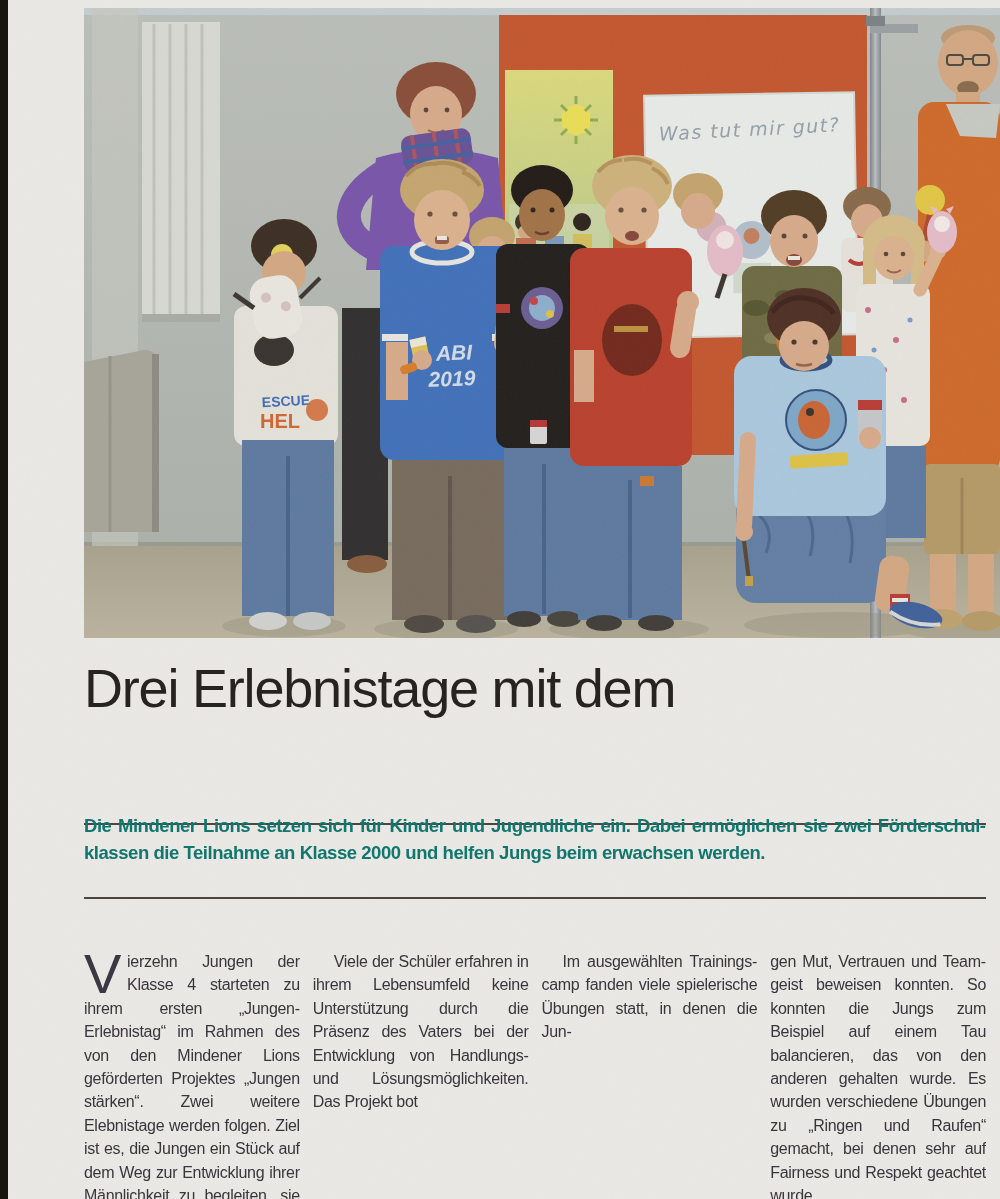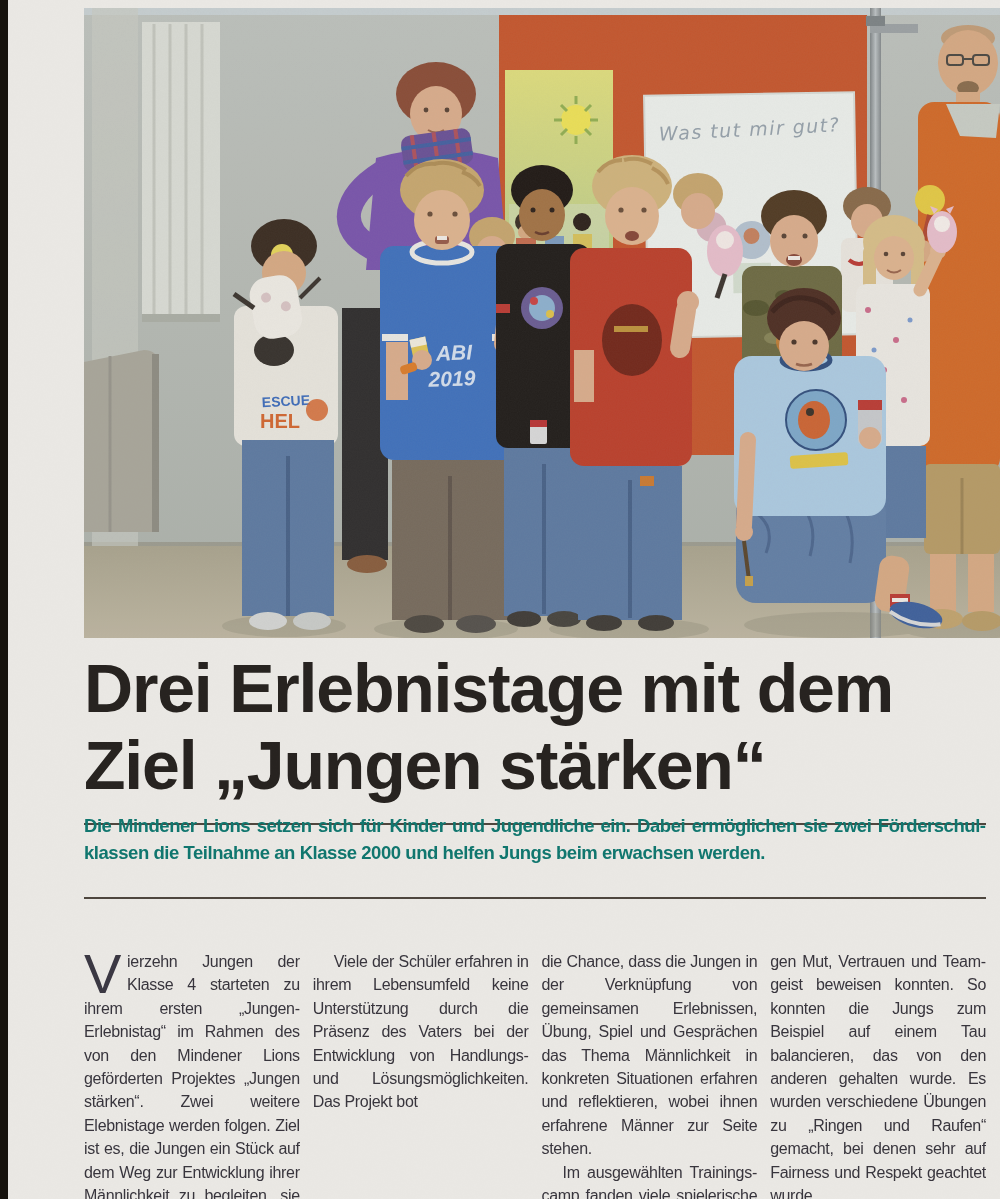--- a/index.html
+++ b/index.html
@@ -7,21 +7,21 @@
     position:relative;width:1000px;height:1199px;overflow:hidden;
     background:#eae8e4;
     font-family:"Liberation Sans",sans-serif;
   }
   .grain{position:absolute;left:0;top:0;width:1000px;height:1199px;pointer-events:none;}
   .scan-strip{position:absolute;left:0;top:0;width:8px;height:1199px;background:#17130e;}
   .photo{position:absolute;left:84px;top:8px;width:916px;height:630px;margin:0;}
   .photo svg{display:block;width:100%;height:100%;filter:blur(.5px) saturate(.92) contrast(.97);}
   .headline{
     position:absolute;left:84px;top:650px;margin:0;width:902px;
-    font-size:68px;line-height:77px;font-weight:bold;color:#26221f;
+    font-size:54px;line-height:77px;font-weight:normal;color:#26221f;
     letter-spacing:-1.2px;
   }
   .headline span{display:block;}
   .rule{position:absolute;left:84px;width:902px;border:none;border-top:2px solid #4d453d;margin:0;}
   .rule-top{top:823px;}
   .rule-bottom{top:897px;}
   .lead{
     position:absolute;left:84px;top:812px;width:902px;margin:0;
     font-size:18.5px;line-height:27px;font-weight:bold;color:#0f766e;
     letter-spacing:-0.45px;text-align:justify;
@@ -404,36 +404,34 @@
           <circle cx="731" cy="334" r="2.6" fill="#4a3426"></circle>
         <path d="M712,356 q8,3 16,0" stroke="#9a6248" stroke-width="2.5" fill="none"></path>
       </g>
 
       <rect x="0" y="0" width="916" height="630" filter="url(#photoNoise)" opacity=".10"></rect>
     </svg>
   </figure>
 
   <h1 class="headline">
     <span>Drei Erlebnistage mit dem</span>
-    <span>Ziel „Jungen stärken“</span>
   </h1>
 
   <hr class="rule rule-top">
   <p class="lead">Die Mindener Lions setzen sich für Kinder und Jugendliche ein. Dabei ermöglichen sie zwei Förderschul­klassen die Teilnahme an Klasse 2000 und helfen Jungs beim erwachsen werden.</p>
   <hr class="rule rule-bottom">
 
   <div class="columns">
     <div class="col">
         <p><span class="dropcap">V</span>ierzehn Jungen der Klasse 4 starteten zu ihrem ersten „Jungen-Erlebnistag“ im Rah­men des von den Mindener Lions geförderten Projektes „Jungen stärken“. Zwei weitere Elebnistage werden folgen. Ziel ist es, die Jungen ein Stück auf dem Weg zur Entwicklung ihrer Männlichkeit zu begleiten, sie auf der Suche nach ihrer</p>
       </div>
     <div class="col">
         <p class="indent">Viele der Schüler erfahren in ihrem Lebensumfeld keine Unterstützung durch die Präsenz des Vaters bei der Entwicklung von Handlungs- und Lösungs­möglichkeiten. Das Projekt bot</p>
       </div>
     <div class="col">
-        <p>die Chance, dass die Jungen in der Verknüpfung von gemeinsa­men Erlebnissen, Übung, Spiel und Gesprächen das Thema Männlichkeit in konkreten Si­tuationen erfahren und reflektie­ren, wobei ihnen erfahrene Män­ner zur Seite stehen.</p>
         <p class="indent">Im ausgewählten Trainings­camp fanden viele spielerische Übungen statt, in denen die Jun-</p>
       </div>
     <div class="col">
         <p>gen Mut, Vertrauen und Team­geist beweisen konnten. So konn­ten die Jungs zum Beispiel auf einem Tau balancieren, das von den anderen gehalten wurde. Es wurden verschiedene Übungen zu „Ringen und Raufen“ gemacht, bei denen sehr auf Fairness und Respekt geachtet wurde.</p>
       </div>
   </div>
 
   <svg class="grain">
     <filter id="paperNoise">
         <feTurbulence type="fractalNoise" baseFrequency="0.8" numOctaves="1" stitchTiles="stitch"></feTurbulence>

